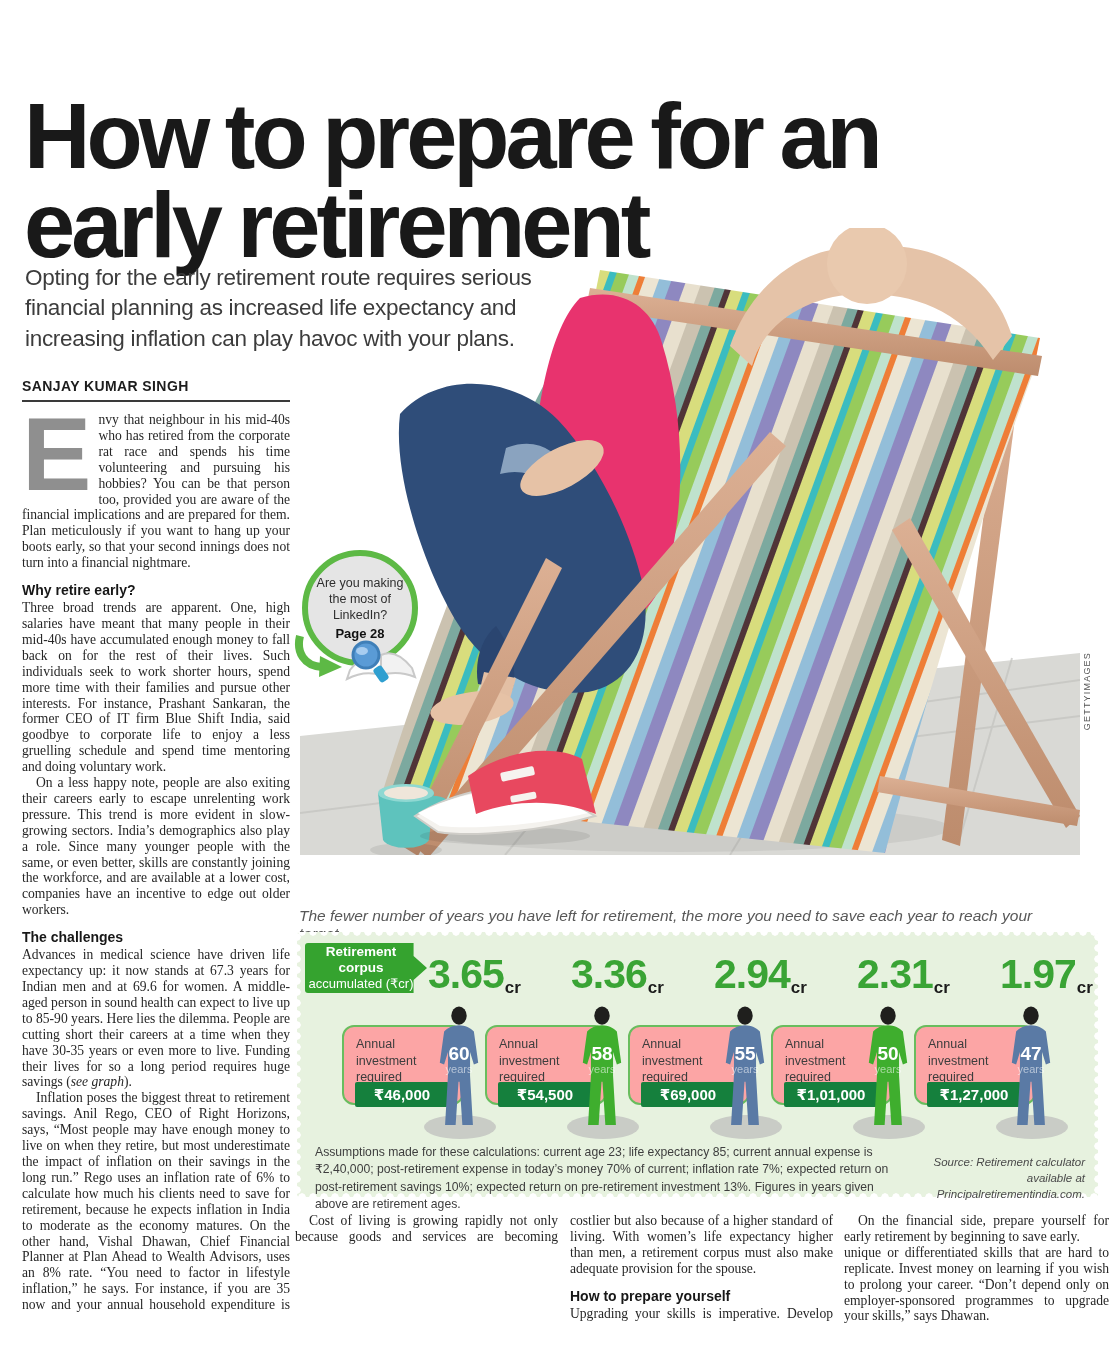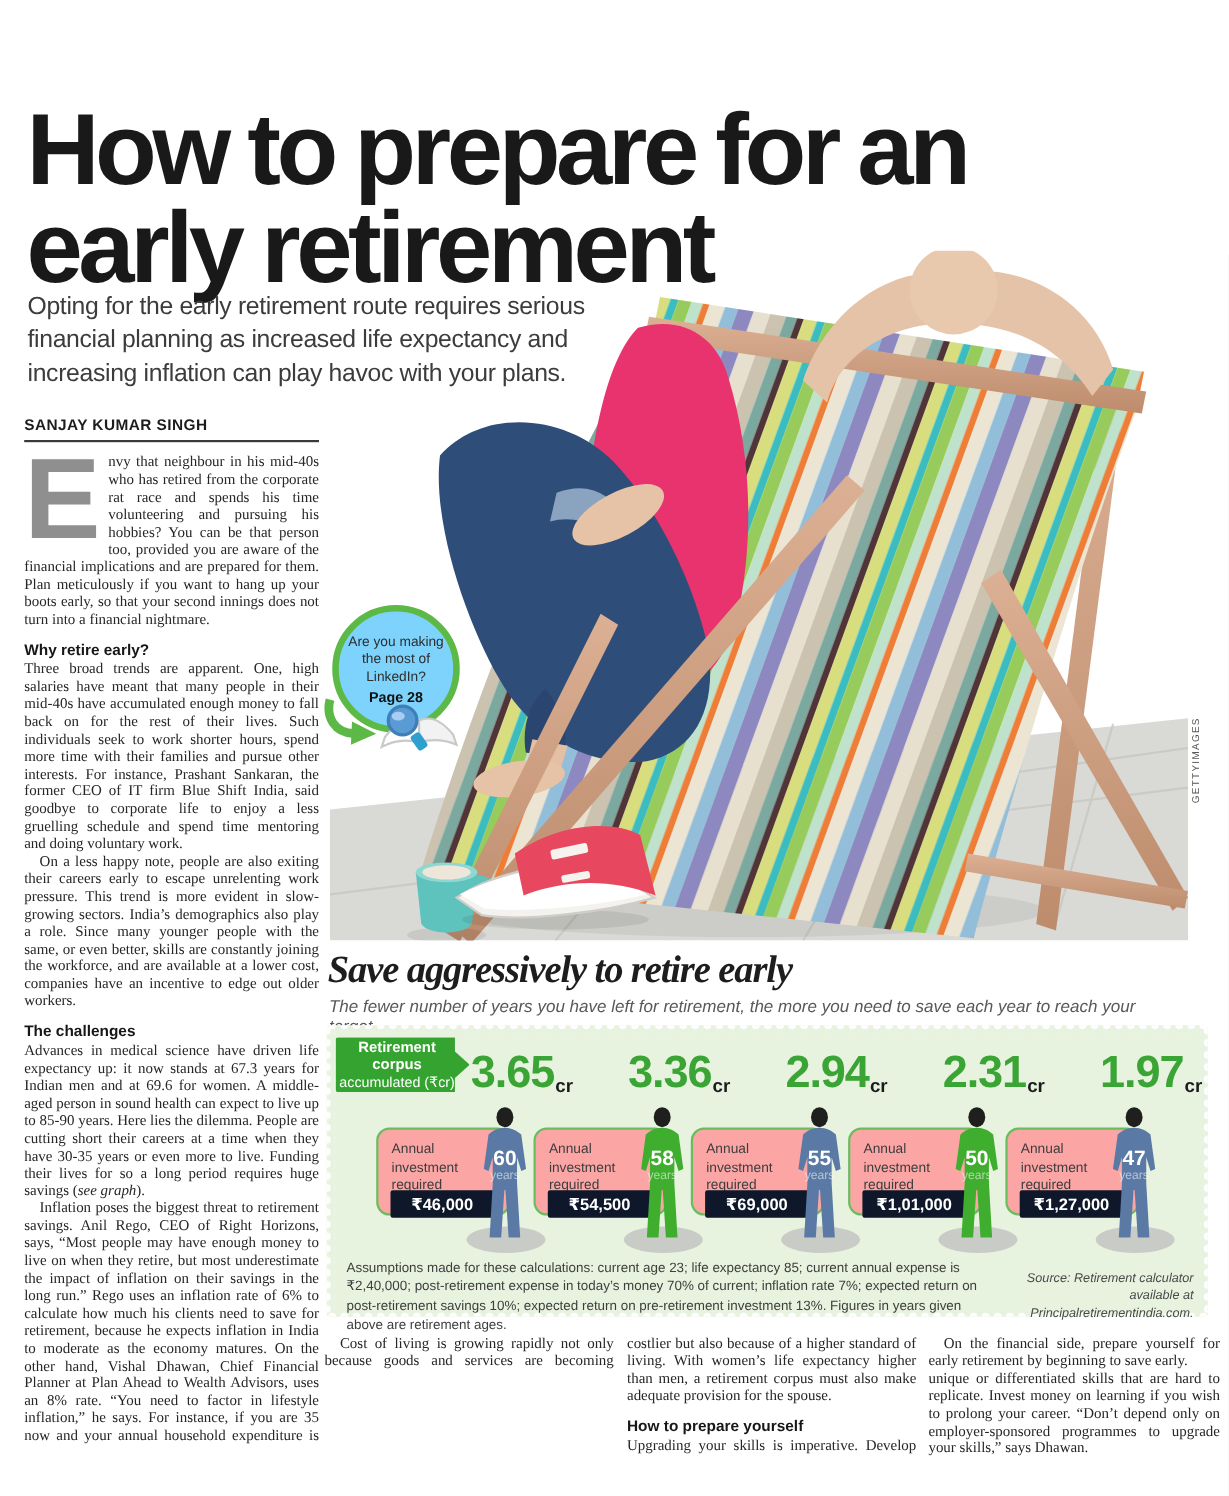--- a/index.html
+++ b/index.html
@@ -26,21 +26,21 @@
   .indent{text-indent:14px;}
 
   
   .photo-wrap{position:absolute;left:300px;top:228px;width:780px;height:627px;}
   .credit{position:absolute;left:1082px;top:652px;writing-mode:vertical-rl;transform:rotate(180deg);
     font-size:9px;letter-spacing:1.2px;color:#555;}
 
   
   .promo{position:absolute;left:302px;top:550px;width:150px;height:150px;}
   .promo-ring{position:absolute;left:0;top:0;width:104px;height:104px;border:6px solid #5db945;
-    border-radius:50%;background:#7dd3fc;display:flex;align-items:center;justify-content:center;text-align:center;}
+    border-radius:50%;background:#e5e5e5;display:flex;align-items:center;justify-content:center;text-align:center;}
   .promo-q{font-size:12.5px;line-height:1.28;color:#2e2e2e;width:104px;}
   .promo-page{font-size:13px;font-weight:bold;color:#111;margin-top:3px;}
   .promo-arrow{position:absolute;left:-8px;top:84px;}
   .promo-book{position:absolute;left:40px;top:88px;}
 
   
   .ig-title{position:absolute;left:298px;top:862px;font-family:"Liberation Serif","DejaVu Serif",serif;
     font-style:italic;font-weight:bold;font-size:35px;letter-spacing:-1px;color:#1d1d1d;}
   .ig-sub{position:absolute;left:299px;top:907px;width:760px;font-style:italic;font-size:15.5px;color:#585858;}
   .panel{position:absolute;left:297px;top:932px;width:801px;height:265px;background:#e7f2df;border-radius:3px;}
@@ -66,21 +66,21 @@
   .fig .corpus .num{font-size:41px;font-weight:bold;color:#3aa435;letter-spacing:-1px;}
   .fig .corpus .unit{font-size:17px;font-weight:bold;color:#1c1c1c;position:relative;top:5px;left:1px;}
   .fig .person-svg{position:absolute;left:93px;top:44px;width:48px;height:142px;}
   .fig .age{position:absolute;left:93px;top:93px;width:48px;text-align:center;line-height:1;}
   .fig .age .n{font-size:19px;font-weight:bold;color:#fff;display:block;}
   .fig .age .y{font-size:11px;color:rgba(255,255,255,.55);display:block;margin-top:1px;}
   .fig .shadow{position:absolute;left:82px;top:164px;width:72px;height:24px;border-radius:50%;background:#c9ccc6;}
   .fig .ibox{position:absolute;left:0;top:74px;width:122px;height:80px;background:#fca5a5;border:2px solid #69bd5e;
     border-radius:12px;box-sizing:border-box;padding:9px 6px 0 12px;}
   .fig .ibox .ilabel{font-size:12.5px;line-height:1.32;color:#3d3d3d;width:72px;}
-  .fig .amount{position:absolute;left:13px;top:131px;width:94px;height:25px;background:#0f172a;color:#fff;
+  .fig .amount{position:absolute;left:13px;top:131px;width:94px;height:25px;background:#15803d;color:#fff;
     font-size:15px;font-weight:bold;display:flex;align-items:center;justify-content:center;border-radius:2px;}
   .f0{left:45px}.f1{left:188px}.f2{left:331px}.f3{left:474px}.f4{left:617px}
 
   .assump{position:absolute;left:18px;top:212px;width:575px;font-size:12.2px;line-height:1.42;color:#3e3e3e;}
   .source{position:absolute;left:608px;top:222px;width:180px;text-align:right;font-style:italic;
     font-size:11.5px;line-height:1.4;color:#4a4a4a;}
 
   
   .bcol{position:absolute;top:1213px;width:263px;}
   .c2{left:295px}.c3{left:570px}.c4{left:844px;width:265px;}
@@ -199,21 +199,20 @@
     <hr class="byline-rule">
     <p class="body"><span class="dropcap">E</span><span>nvy that neighbour in his mid-40s who has retired from the corporate rat race and spends his time volunteering and pursuing his hobbies? You can be that person too, provided you are aware of the financial implications and are prepared for them. Plan meticulously if you want to hang up your boots early, so that your second innings does not turn into a financial nightmare.</span></p>
     <h3 class="subhead">Why retire early?</h3>
     <p class="body">Three broad trends are apparent. One, high salaries have meant that many people in their mid-40s have accumulated enough money to fall back on for the rest of their lives. Such individuals seek to work shorter hours, spend more time with their families and pursue other interests. For instance, Prashant Sankaran, the former CEO of IT firm Blue Shift India, said goodbye to corporate life to enjoy a less gruelling schedule and spend time mentoring and doing voluntary work.</p>
     <p class="body indent">On a less happy note, people are also exiting their careers early to escape unrelenting work pressure. This trend is more evident in slow-growing sectors. India’s demographics also play a role. Since many younger people with the same, or even better, skills are constantly joining the workforce, and are available at a lower cost, companies have an incentive to edge out older workers.</p>
     <h3 class="subhead">The challenges</h3>
     <p class="body"><span>Advances in medical science have driven life expectancy up: it now stands at 67.3 years for Indian men and at 69.6 for women. A middle-aged person in sound health can expect to live up to 85-90 years. Here lies the dilemma. People are cutting short their careers at a time when they have 30-35 years or even more to live. Funding their lives for so a long period requires huge savings (</span><i>see graph</i><span>).</span></p>
     <p class="body indent runon">Inflation poses the biggest threat to retirement savings. Anil Rego, CEO of Right Horizons, says, “Most people may have enough money to live on when they retire, but most underestimate the impact of inflation on their savings in the long run.” Rego uses an inflation rate of 6% to calculate how much his clients need to save for retirement, because he expects inflation in India to moderate as the economy matures. On the other hand, Vishal Dhawan, Chief Financial Planner at Plan Ahead to Wealth Advisors, uses an 8% rate. “You need to factor in lifestyle inflation,” he says. For instance, if you are 35 now and your annual household expenditure is</p>
   </div>
 
-  <div class="ig-title">Save aggressively to retire early</div>
   <div class="ig-sub">The fewer number of years you have left for retirement, the more you need to save each year to reach your target.</div>
 
   <div class="panel">
     <div class="sc sc-top"></div>
     <div class="sc sc-bot"></div>
     <div class="sc sc-left"></div>
     <div class="sc sc-right"></div>
 
     <svg width="0" height="0" style="position:absolute">
       <symbol id="person-sil" viewBox="0 0 100 250">

